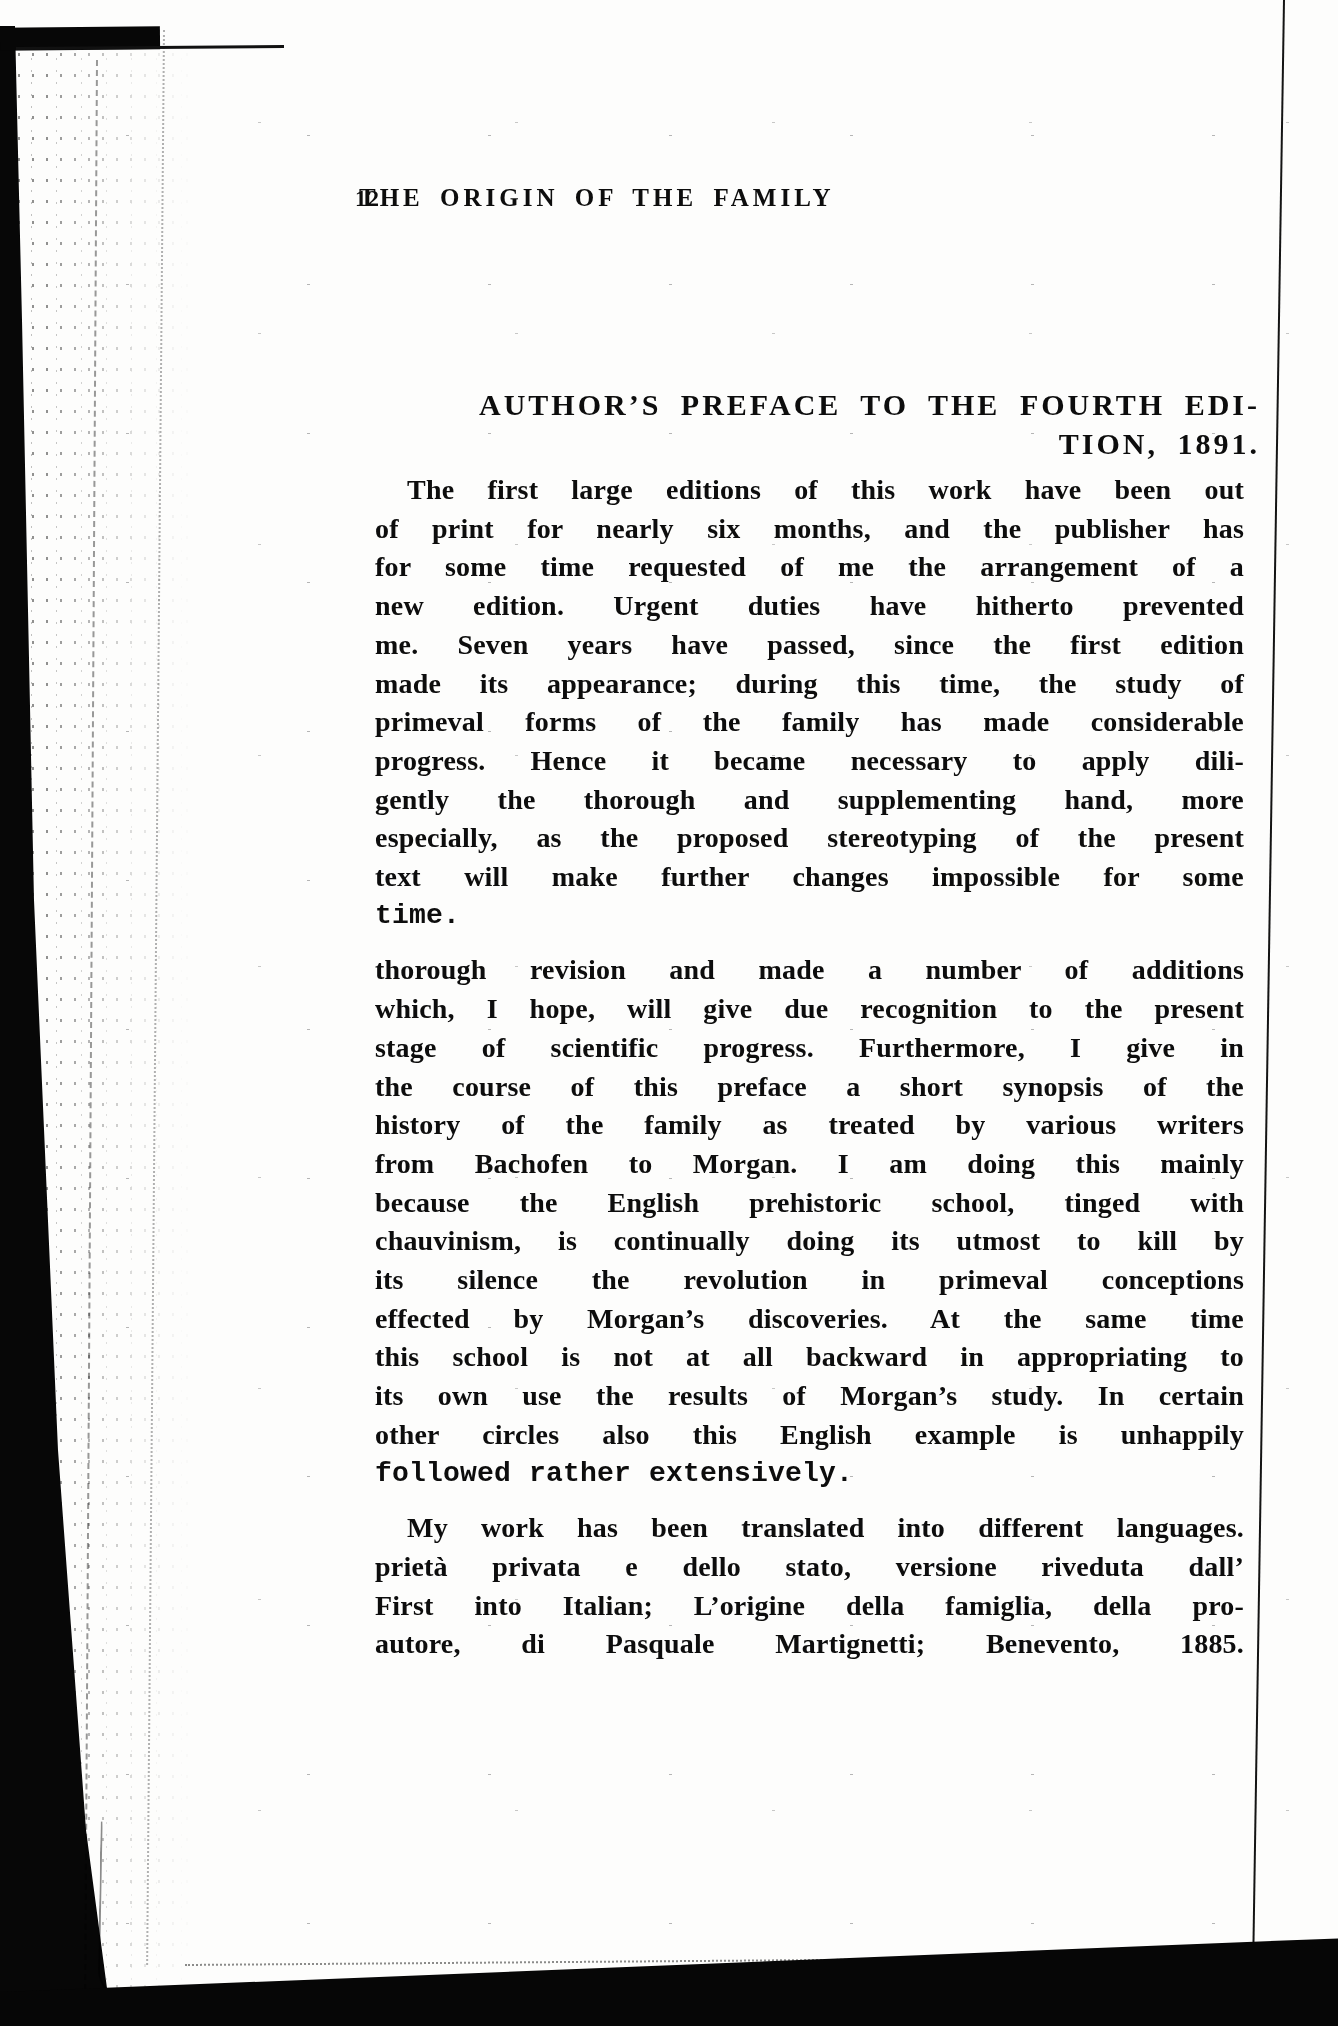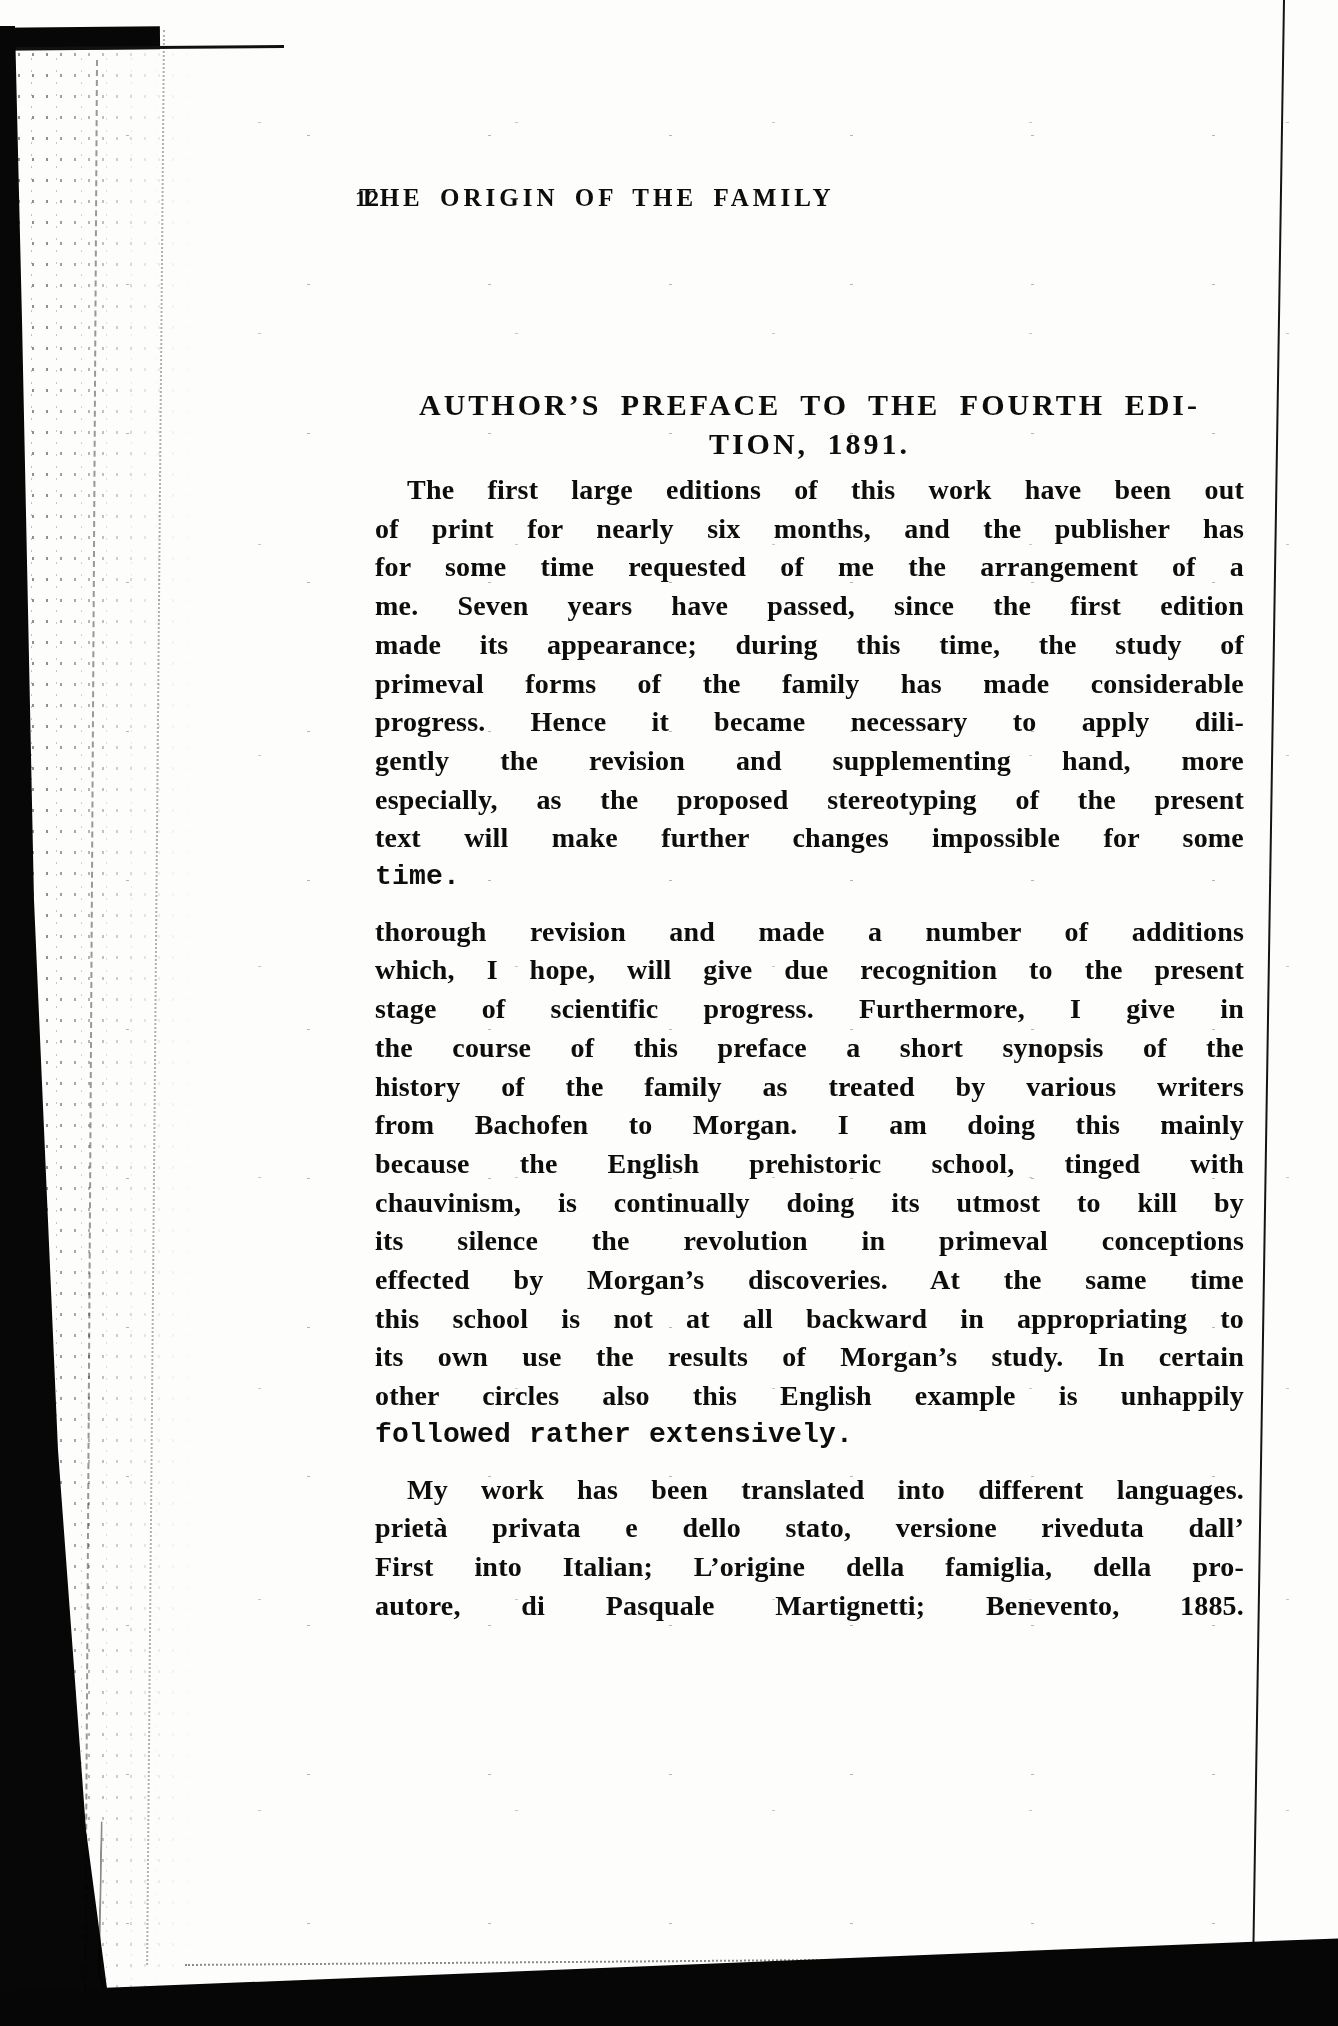--- a/index.html
+++ b/index.html
@@ -102,21 +102,21 @@
   }
   .running-title {
     position: absolute; left: 0; top: 0; width: 100%;
     text-align: left;
     font-size: 25px; font-weight: bold;
     letter-spacing: 4px; word-spacing: 6px;
     white-space: nowrap;
   }
   .section-title {
     position: absolute; left: 0; top: 385px; width: 100%;
-    text-align: center;
+    text-align: right;
     font-size: 30px; font-weight: bold; line-height: 39px;
     letter-spacing: 3px; word-spacing: 9px;
   }
   .body-text {
     position: absolute; left: 0; top: 455px; width: 100%;
     font-size: 28px; font-weight: bold; line-height: 38.7px;
     letter-spacing: 0.2px; word-spacing: 1px;
   }
   .body-text p { margin: 16px; }
   .line {
@@ -154,25 +154,26 @@
     <span class="line-t">AUTHOR’S PREFACE TO THE FOURTH EDI-</span><br>
     <span class="line-t">TION, 1891.</span>
   </div>
 
   <div class="body-text">
     <p>
 
     <span class="line first">The first large editions of this work have been out</span>
         <span class="line">of print for nearly six months, and the publisher has</span>
         <span class="line">for some time requested of me the arrangement of a</span>
+        <span class="line">new edition.  Urgent duties have hitherto prevented</span>
         <span class="line">me.  Seven years have passed, since the first edition</span>
         <span class="line">made its appearance; during this time, the study of</span>
         <span class="line">primeval forms of the family has made considerable</span>
         <span class="line">progress.  Hence it became necessary to apply dili-</span>
-        <span class="line">gently the revision and supplementing hand, more</span>
+        <span class="line">gently the thorough and supplementing hand, more</span>
         <span class="line">especially, as the proposed stereotyping of the present</span>
         <span class="line">text will make further changes impossible for some</span>
         <span class="line last">time.</span>
       </p>
     <p>
 
         <span class="line">thorough revision and made a number of additions</span>
         <span class="line">which, I hope, will give due recognition to the present</span>
         <span class="line">stage of scientific progress.  Furthermore, I give in</span>
         <span class="line">the course of this preface a short synopsis of the</span>

